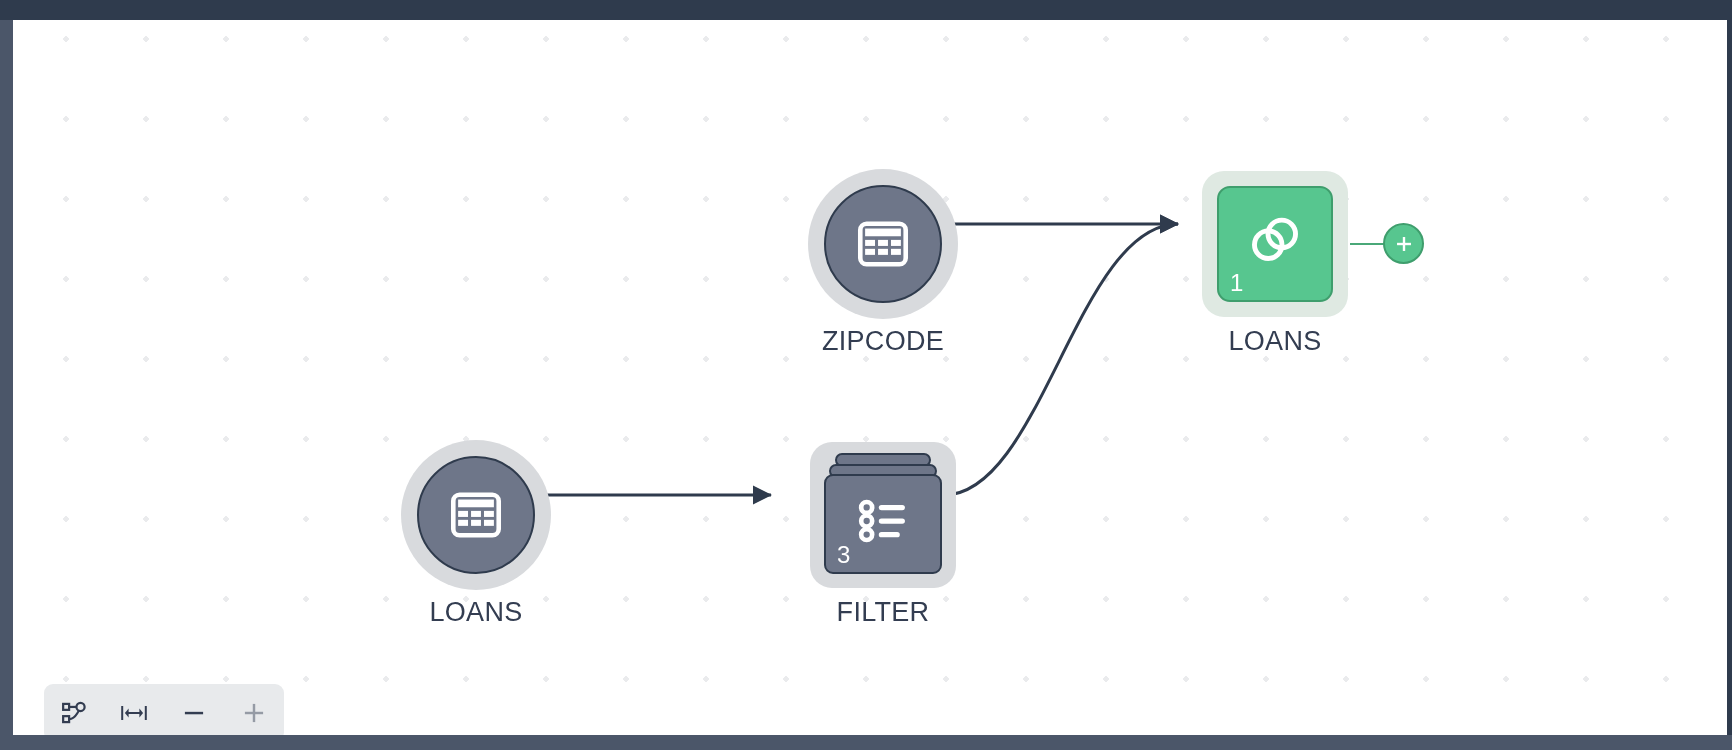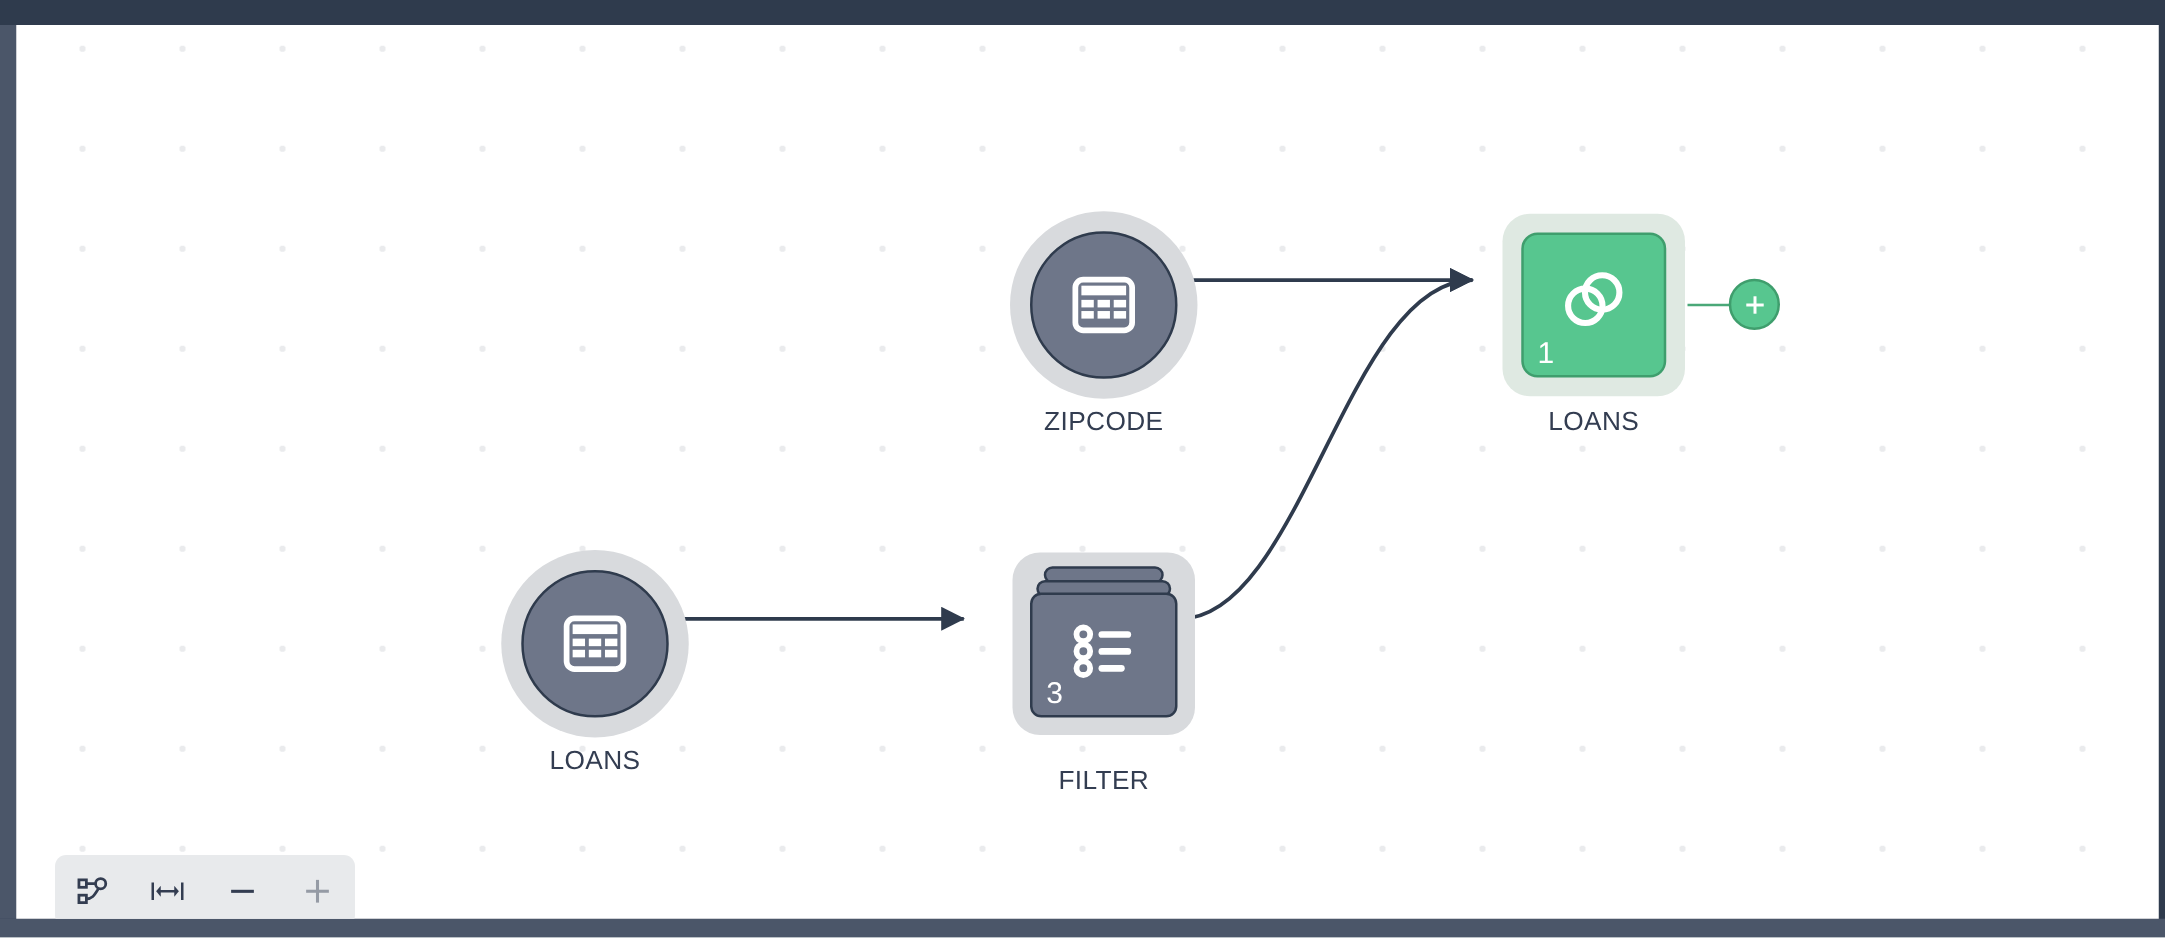--- a/index.html
+++ b/index.html
@@ -66,21 +66,21 @@
   .node {
     position: absolute;
     width: 0; height: 0;
   }
   .node-label {
     position: absolute;
     left: 50%;
     transform: translateX(-50%);
     white-space: nowrap;
     color: #333d51;
-    font-size: 21px;
+    font-size: 27px;
     letter-spacing: .3px;
     font-family: "Liberation Sans", sans-serif;
   }
 
   
   .halo-circle {
     position: absolute;
     left: -75px; top: -75px;
     width: 150px; height: 150px;
     border-radius: 50%;
@@ -271,21 +271,21 @@
         <svg width="56" height="56" viewBox="0 0 24 24" style="margin-top:-6px;">
           <circle cx="5.0" cy="6.2" r="2.35" fill="none" stroke="#ffffff" stroke-width="2"></circle>
           <circle cx="5.0" cy="12.0" r="2.35" fill="none" stroke="#ffffff" stroke-width="2"></circle>
           <circle cx="5.0" cy="17.8" r="2.35" fill="none" stroke="#ffffff" stroke-width="2"></circle>
           <rect x="10.2" y="5.1" width="11.2" height="2.3" rx="1.15" fill="#ffffff"></rect>
           <rect x="10.2" y="10.9" width="11.2" height="2.3" rx="1.15" fill="#ffffff"></rect>
           <rect x="10.2" y="16.7" width="9.0" height="2.3" rx="1.15" fill="#ffffff"></rect>
         </svg>
         <div class="badge">3</div>
       </div>
-      <div class="node-label" style="top:98px;">FILTER</div>
+      <div class="node-label" style="top:82px;">FILTER</div>
     </div>
 
     <div class="node" style="left:1262px; top:224px;">
       <div class="halo-sq"></div>
       <div class="body-sq">
         <svg width="56" height="56" viewBox="0 0 24 24" style="margin-top:-9px;">
           <circle cx="9.1" cy="14.0" r="5.9" fill="none" stroke="#ffffff" stroke-width="2.1"></circle>
           <circle cx="14.9" cy="9.4" r="5.9" fill="none" stroke="#ffffff" stroke-width="2.1"></circle>
         </svg>
         <div class="badge">1</div>

